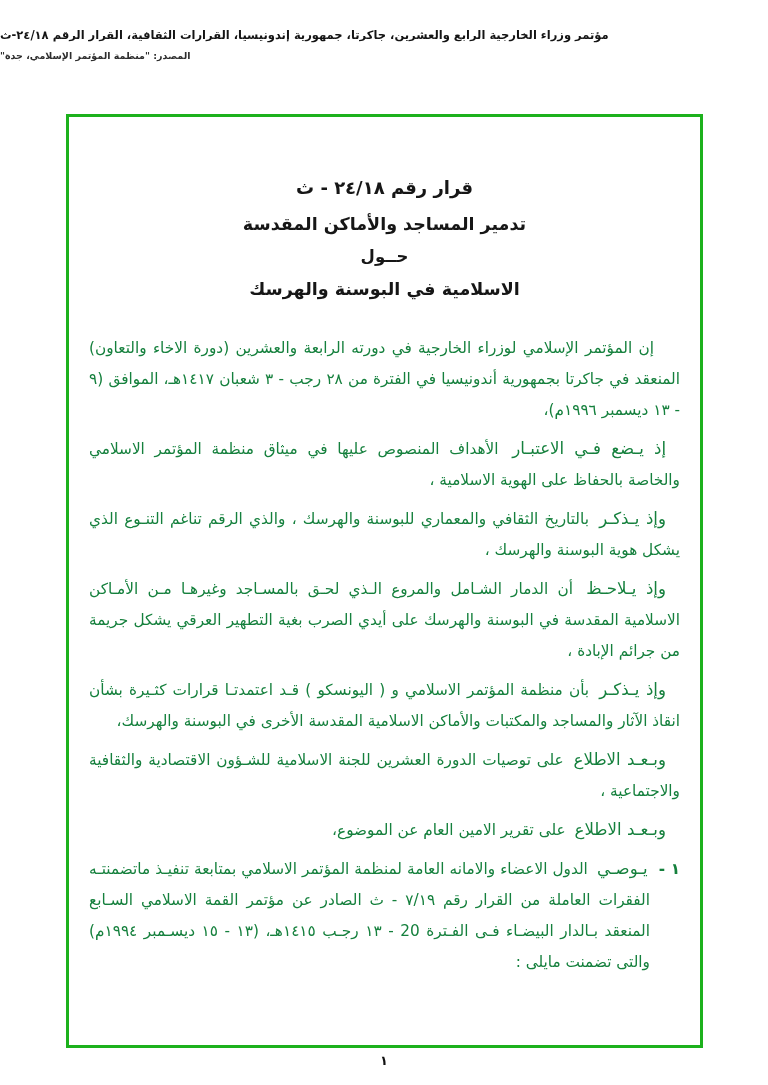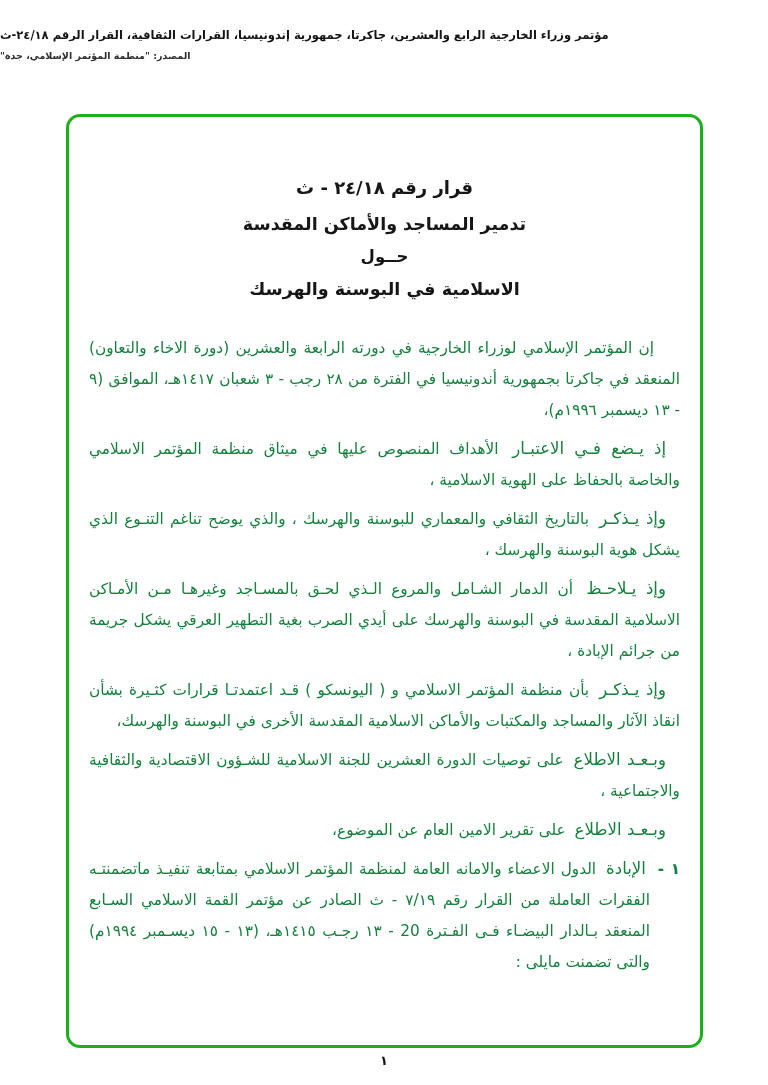--- a/index.html
+++ b/index.html
@@ -72,21 +72,21 @@
 </head>
 <body>
 
 <div class="page">
 
   <div class="top-header">
     <div class="hdr1">مؤتمر وزراء الخارجية الرابع والعشرين، جاكرتا، جمهورية إندونيسيا، القرارات الثقافية، القرار الرقم ٢٤/١٨-ث</div>
     <div class="hdr2">المصدر:  "منظمة المؤتمر الإسلامي، جدة"</div>
   </div>
 
-  <div class="green-box" style="border-color: rgb(28, 177, 28); border-radius: 14px;">
+  <div class="green-box" style="border-color: rgb(28, 177, 28);">
 
     <div class="titles">
       <div class="title-line t-number">قرار رقم ٢٤/١٨ - ث</div>
       <div class="title-line t-main">تدمير المساجد والأماكن المقدسة</div>
       <div class="title-line t-hawla">حــول</div>
       <div class="title-line t-main">الاسلامية في البوسنة والهرسك</div>
     </div>
 
     <div class="body-text">
 
@@ -94,21 +94,21 @@
         <span>إن المؤتمر الإسلامي لوزراء الخارجية في دورته الرابعة والعشرين  (دورة الاخاء والتعاون) المنعقد في جاكرتا بجمهورية أندونيسيا في الفترة من ٢٨ رجب - ٣ شعبان ١٤١٧هـ، الموافق (٩ - ١٣ ديسمبر ١٩٩٦م)،</span>
       </p>
 
       <p class="para no-indent">
         <b class="lead">إذ يـضع فـي الاعتبـار</b>
         <span>الأهداف المنصوص عليها في  ميثاق منظمة المؤتمر الاسلامي والخاصة بالحفاظ على الهوية الاسلامية ،</span>
       </p>
 
       <p class="para no-indent">
         <b class="lead">وإذ يـذكـر</b>
-        <span>بالتاريخ الثقافي والمعماري للبوسنة والهرسك ، والذي يوضح تناغم التنـوع الذي يشكل هوية البوسنة والهرسك ،</span>
+        <span>بالتاريخ الثقافي والمعماري للبوسنة والهرسك ، والذي الرقم تناغم التنـوع الذي يشكل هوية البوسنة والهرسك ،</span>
       </p>
 
       <p class="para no-indent">
         <b class="lead">وإذ يـلاحـظ</b>
         <span>أن الدمار الشـامل والمروع الـذي لحـق بالمسـاجد وغيرهـا مـن الأمـاكن الاسلامية المقدسة في البوسنة والهرسك على أيدي الصرب بغية التطهير العرقي يشكل  جريمة من جرائم الإبادة ،</span>
       </p>
 
       <p class="para no-indent">
         <b class="lead">وإذ يـذكـر</b>
         <span>بأن منظمة المؤتمر الاسلامي و ( اليونسكو )  قـد اعتمدتـا قرارات كثـيرة بشأن انقاذ الآثار والمساجد والمكتبات والأماكن الاسلامية المقدسة الأخرى في البوسنة والهرسك،</span>
@@ -119,21 +119,21 @@
         <span>على توصيات الدورة العشرين للجنة الاسلامية للشـؤون الاقتصادية والثقافية والاجتماعية ،</span>
       </p>
 
       <p class="para no-indent">
         <b class="lead">وبـعـد الاطلاع</b>
         <span>على تقرير الامين العام عن الموضوع،</span>
       </p>
 
       <div class="numbered">
         <span class="item-number">١ -</span>
-        <b class="lead">الإبادة</b>
+        <b class="lead">يـوصـي</b>
         <span>الدول الاعضاء والامانه العامة لمنظمة المؤتمر الاسلامي بمتابعة تنفيـذ ماتضمنتـه الفقرات العاملة من القرار رقم ٧/١٩ - ث الصادر عن مؤتمر القمة الاسلامي السـابع المنعقد بـالدار البيضـاء فـى الفـترة 20 - ١٣ رجـب ١٤١٥هـ، (١٣ - ١٥ ديسـمبر ١٩٩٤م) والتى تضمنت مايلى :</span>
       </div>
 
     </div>
   </div>
 
   <div class="page-num">١</div>
 
 </div>
 

